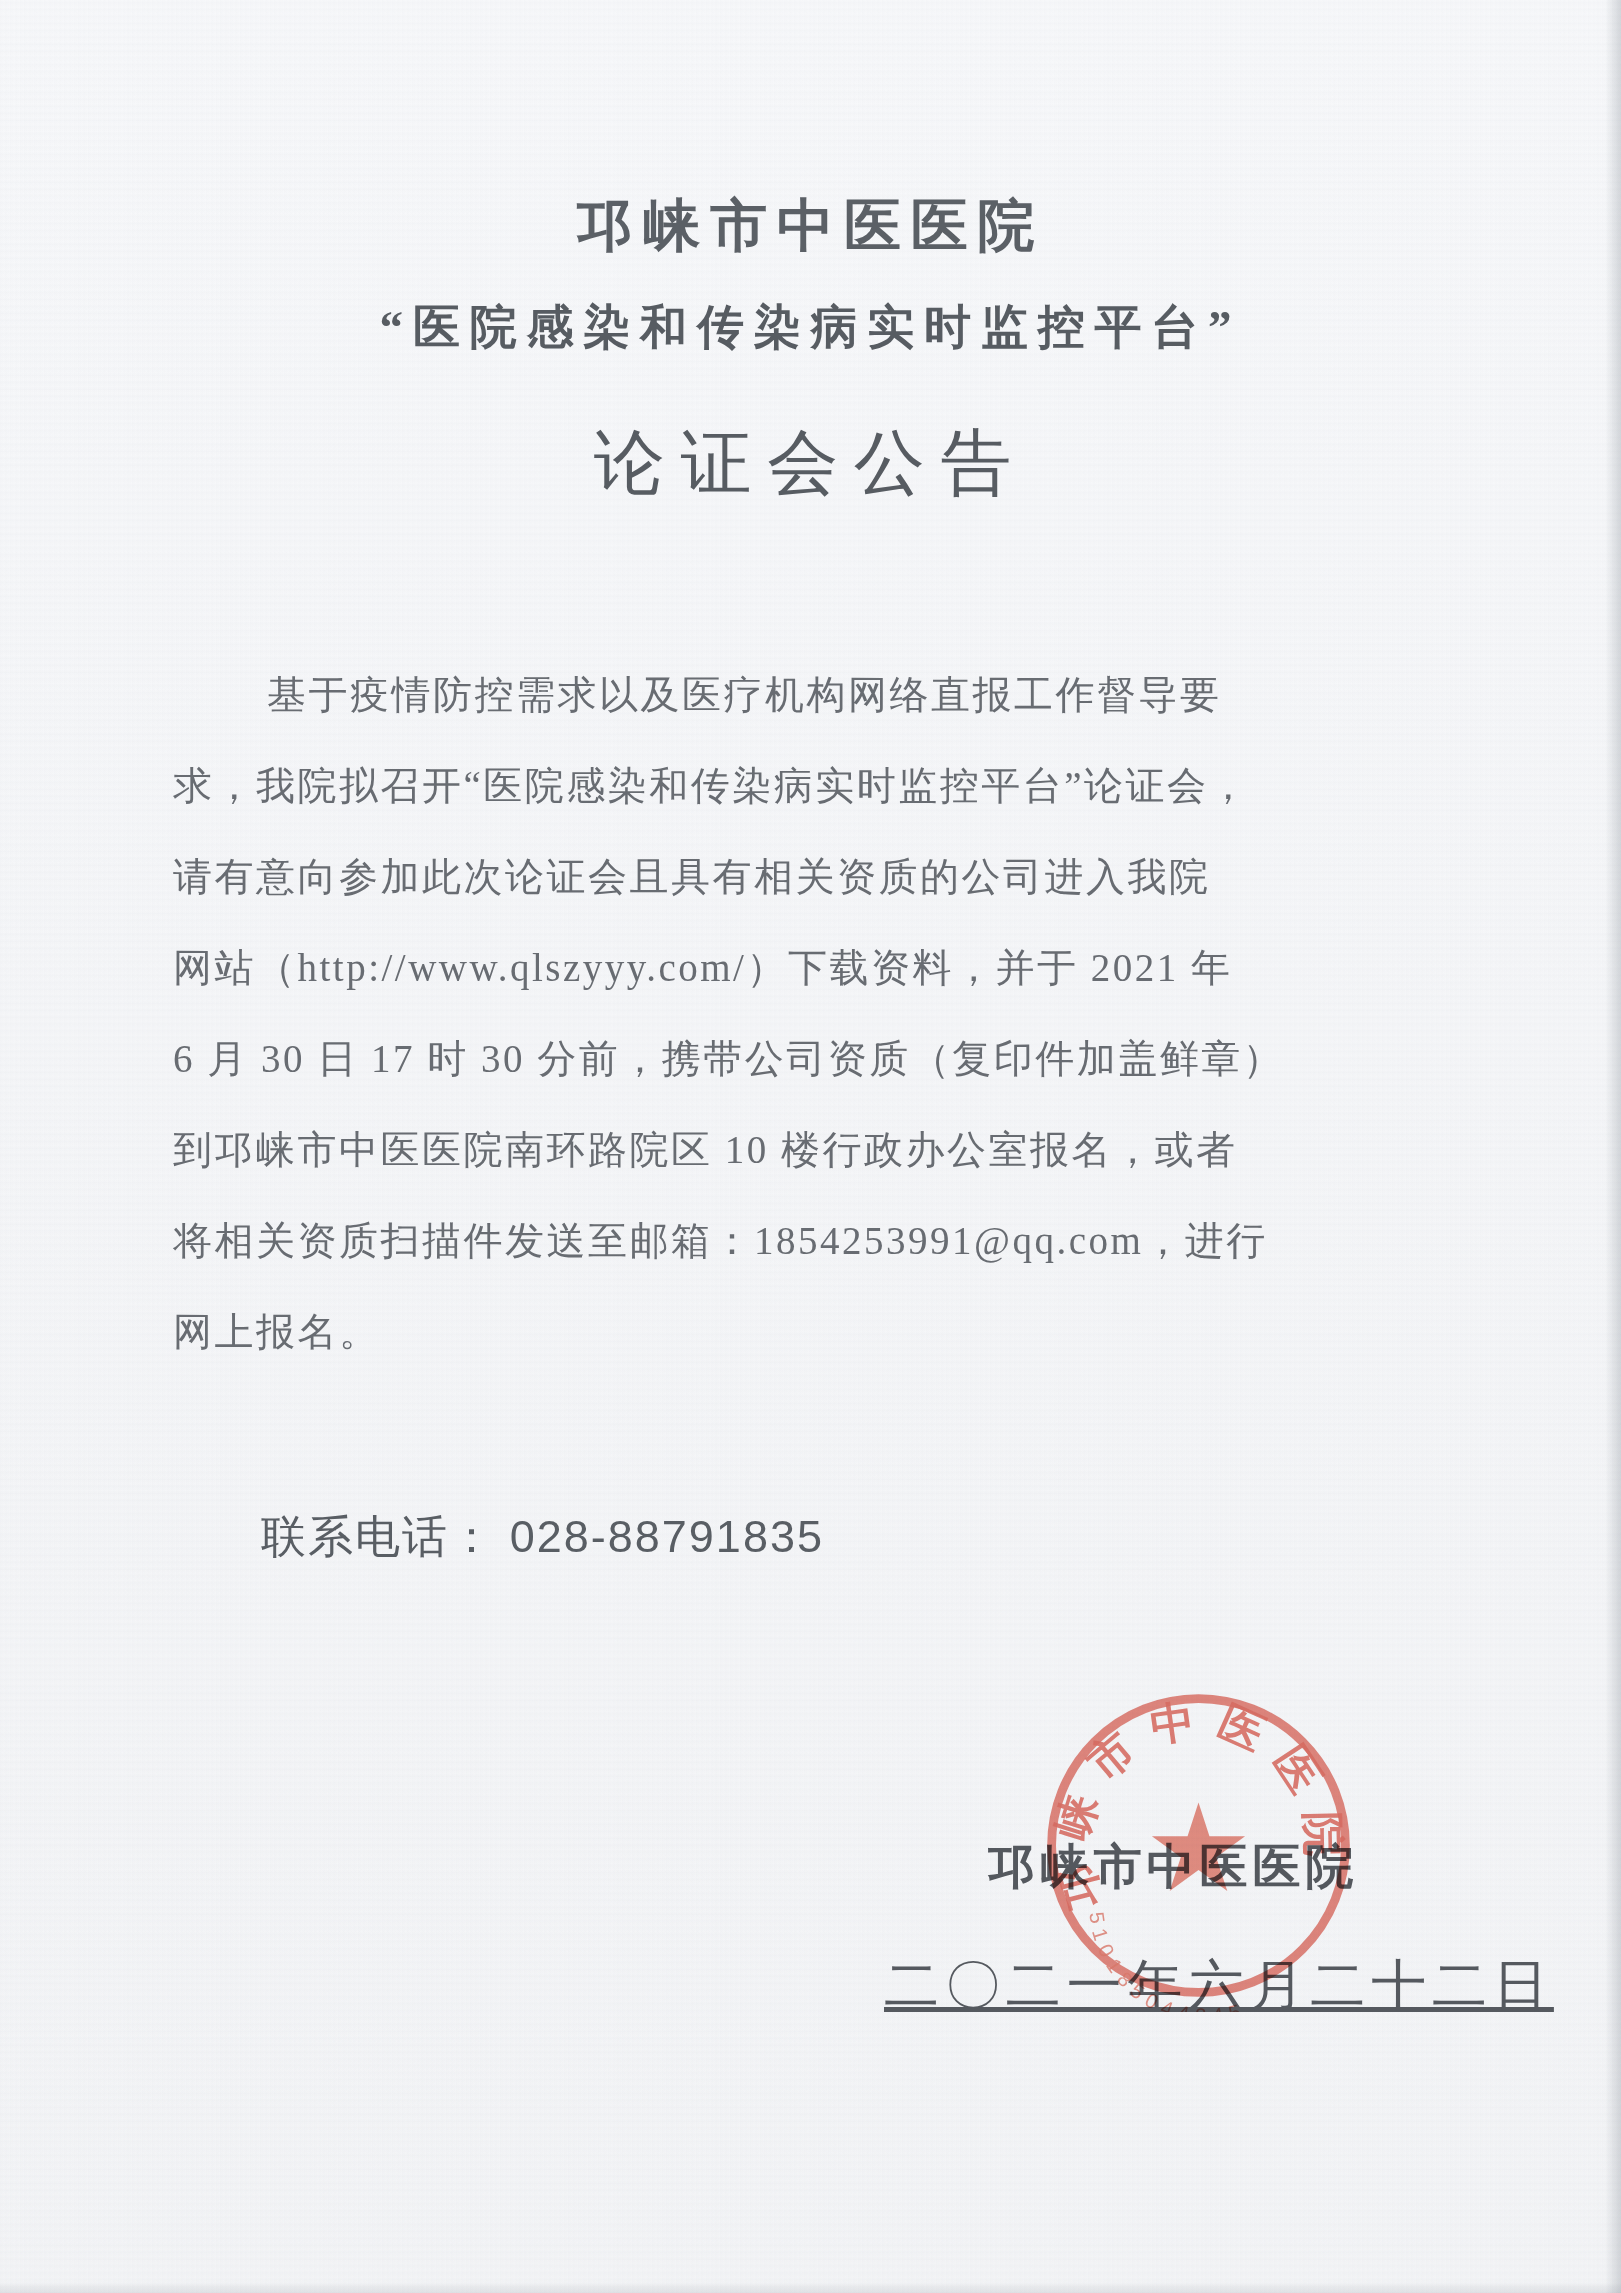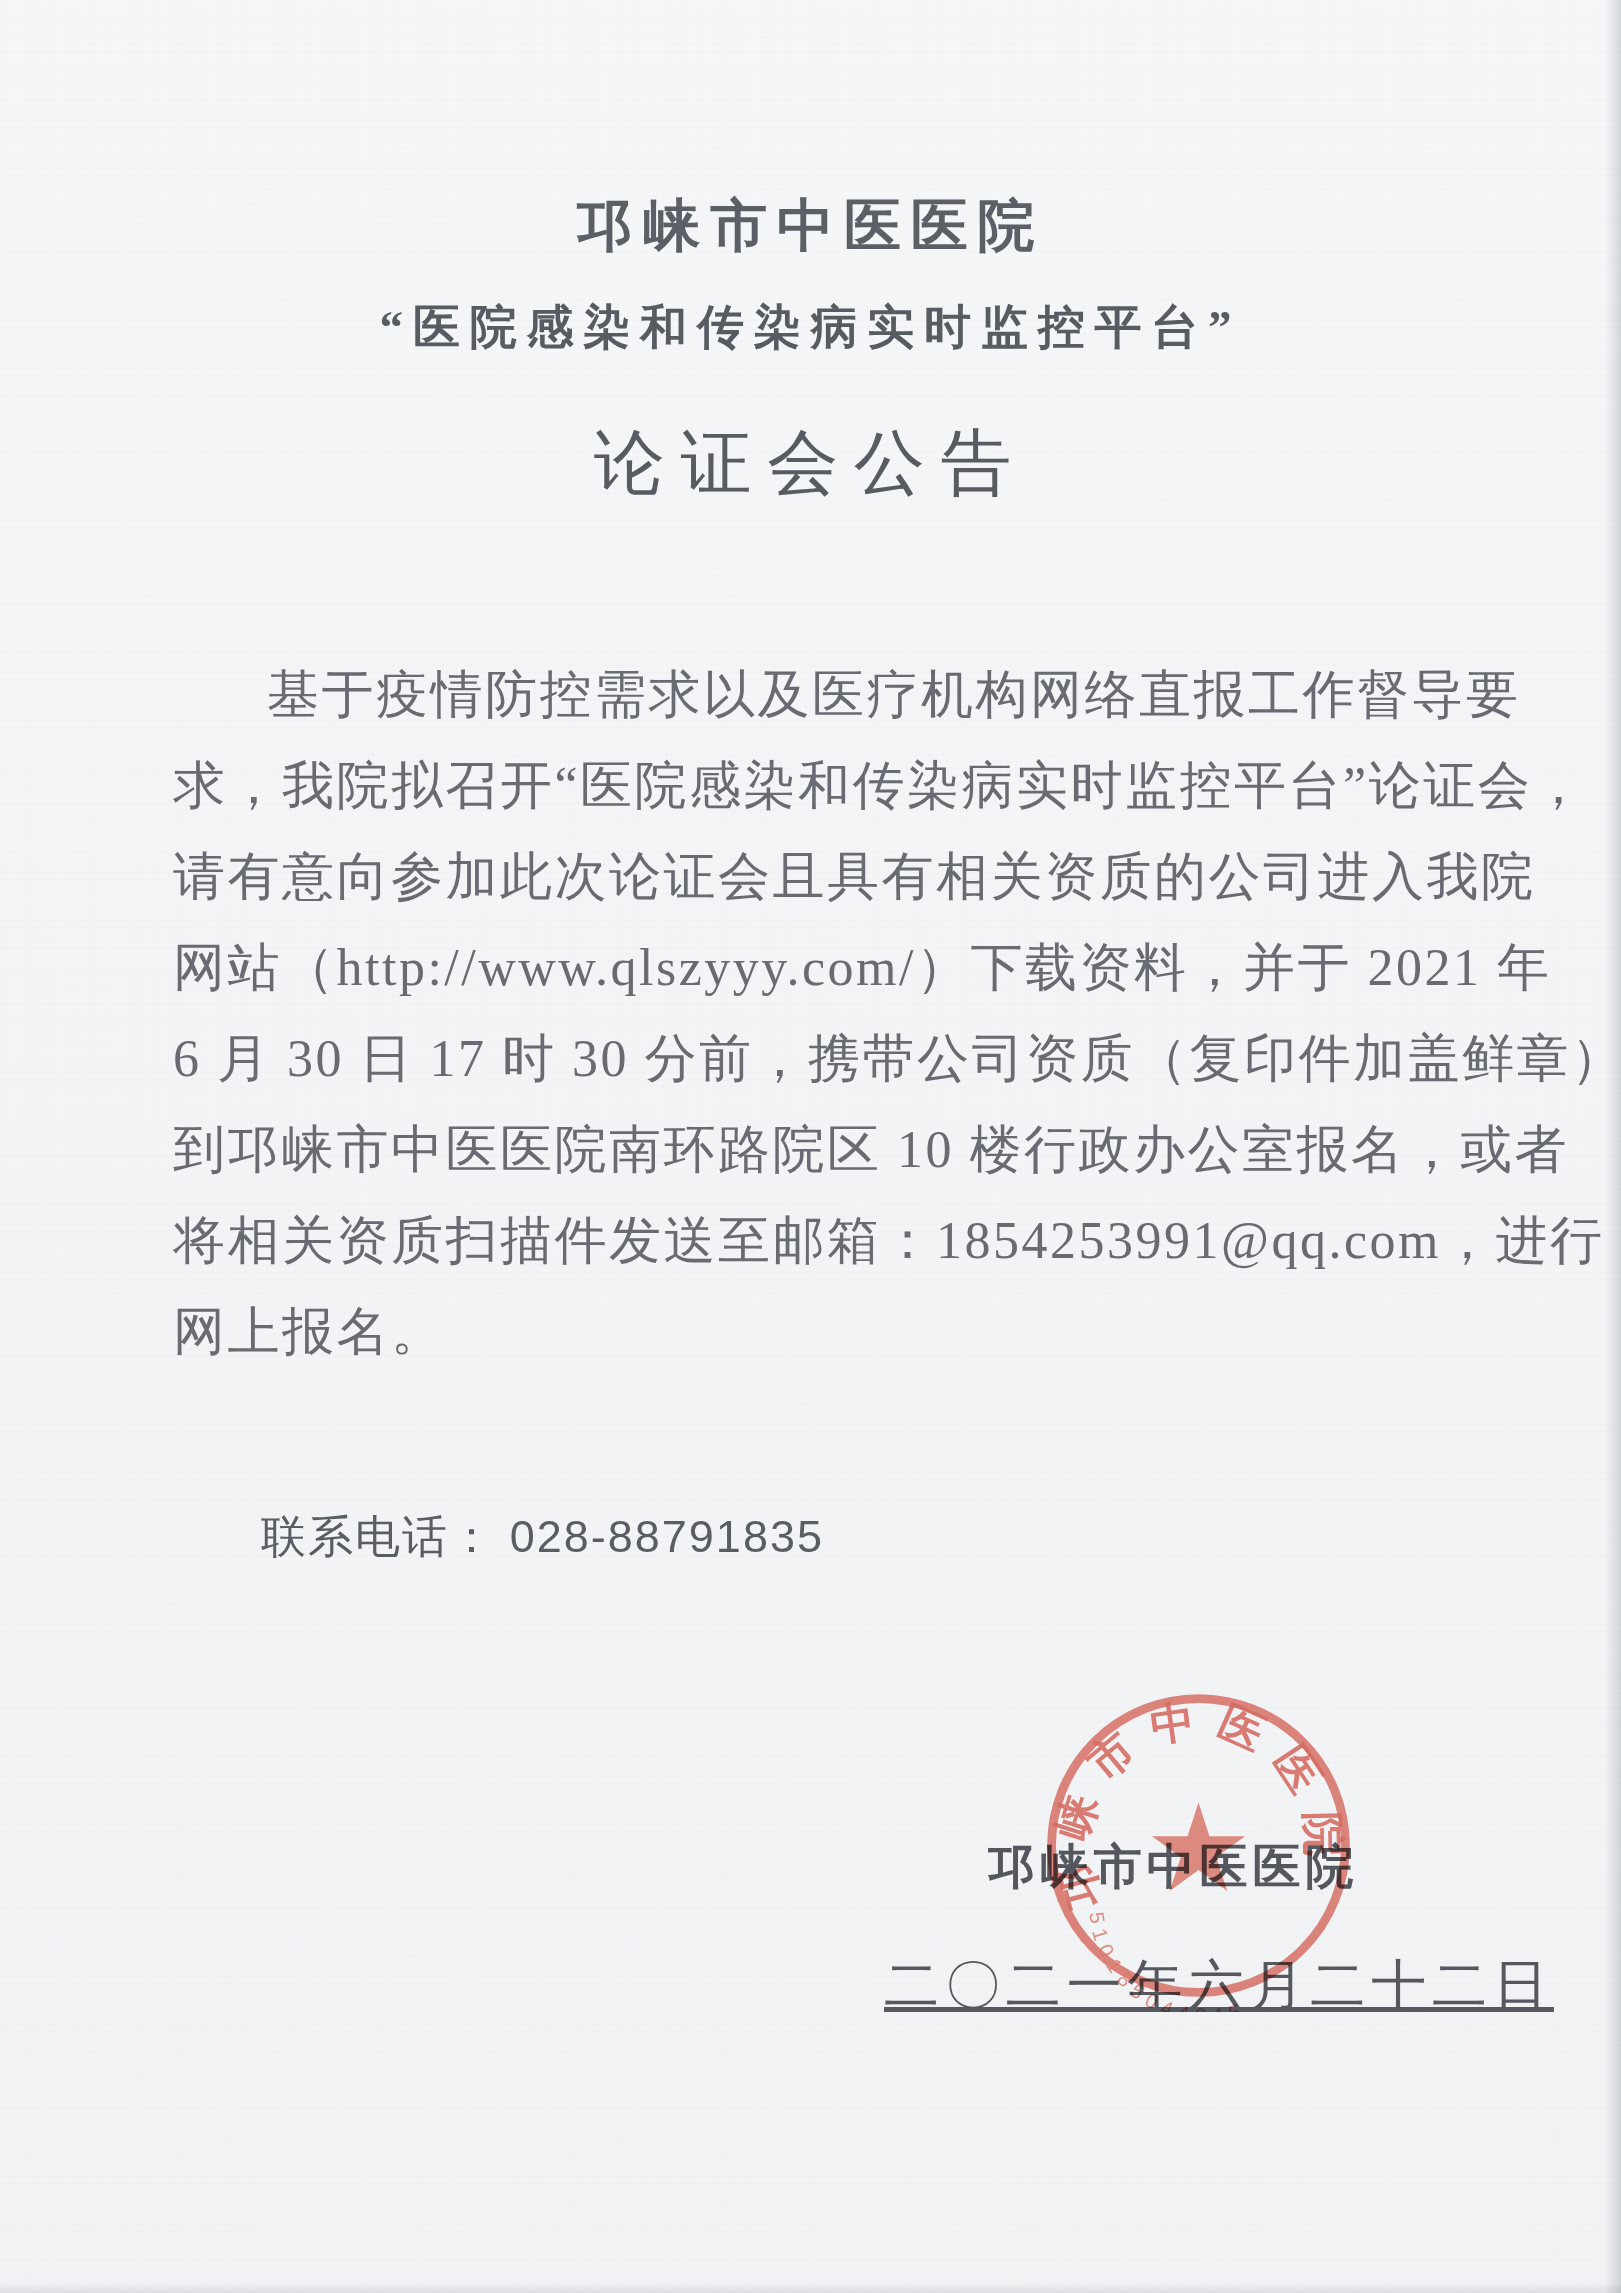--- a/index.html
+++ b/index.html
@@ -16,21 +16,21 @@
       repeating-linear-gradient(0deg, rgba(180,186,196,0.05) 0px, rgba(255,255,255,0) 2.9px, rgba(180,186,196,0.03) 6.9px),
       repeating-linear-gradient(90deg, rgba(190,196,206,0.04) 0px, rgba(255,255,255,0) 4.9px);
     pointer-events:none;
   }
   .title { position:absolute; left:0; width:1621px; text-align:center; color:#5b6066; }
   .t1 { top:188px; font-size:57px; font-weight:600; letter-spacing:9.8px; }
   .t2 { top:296px; font-size:47px; font-weight:700; letter-spacing:9.8px; color:#575c62; }
   .t3 { top:416px; font-size:71px; font-weight:400; letter-spacing:15.7px; color:#575c62; }
   .body-text {
     position:absolute; left:173px; top:649px; width:1309px;
-    font-size:52px; line-height:91px; letter-spacing:2.5px;
+    font-size:39px; line-height:91px; letter-spacing:2.5px;
     color:#686c72;
   }
   .line { white-space:nowrap; }
   .line.indent { text-indent:94px; }
   .contact {
     position:absolute; left:261px; top:1507px;
     font-family:"Liberation Sans", sans-serif;
     font-weight:400; font-size:45px; letter-spacing:2px;
     color:#595e64; white-space:nowrap;
   }

